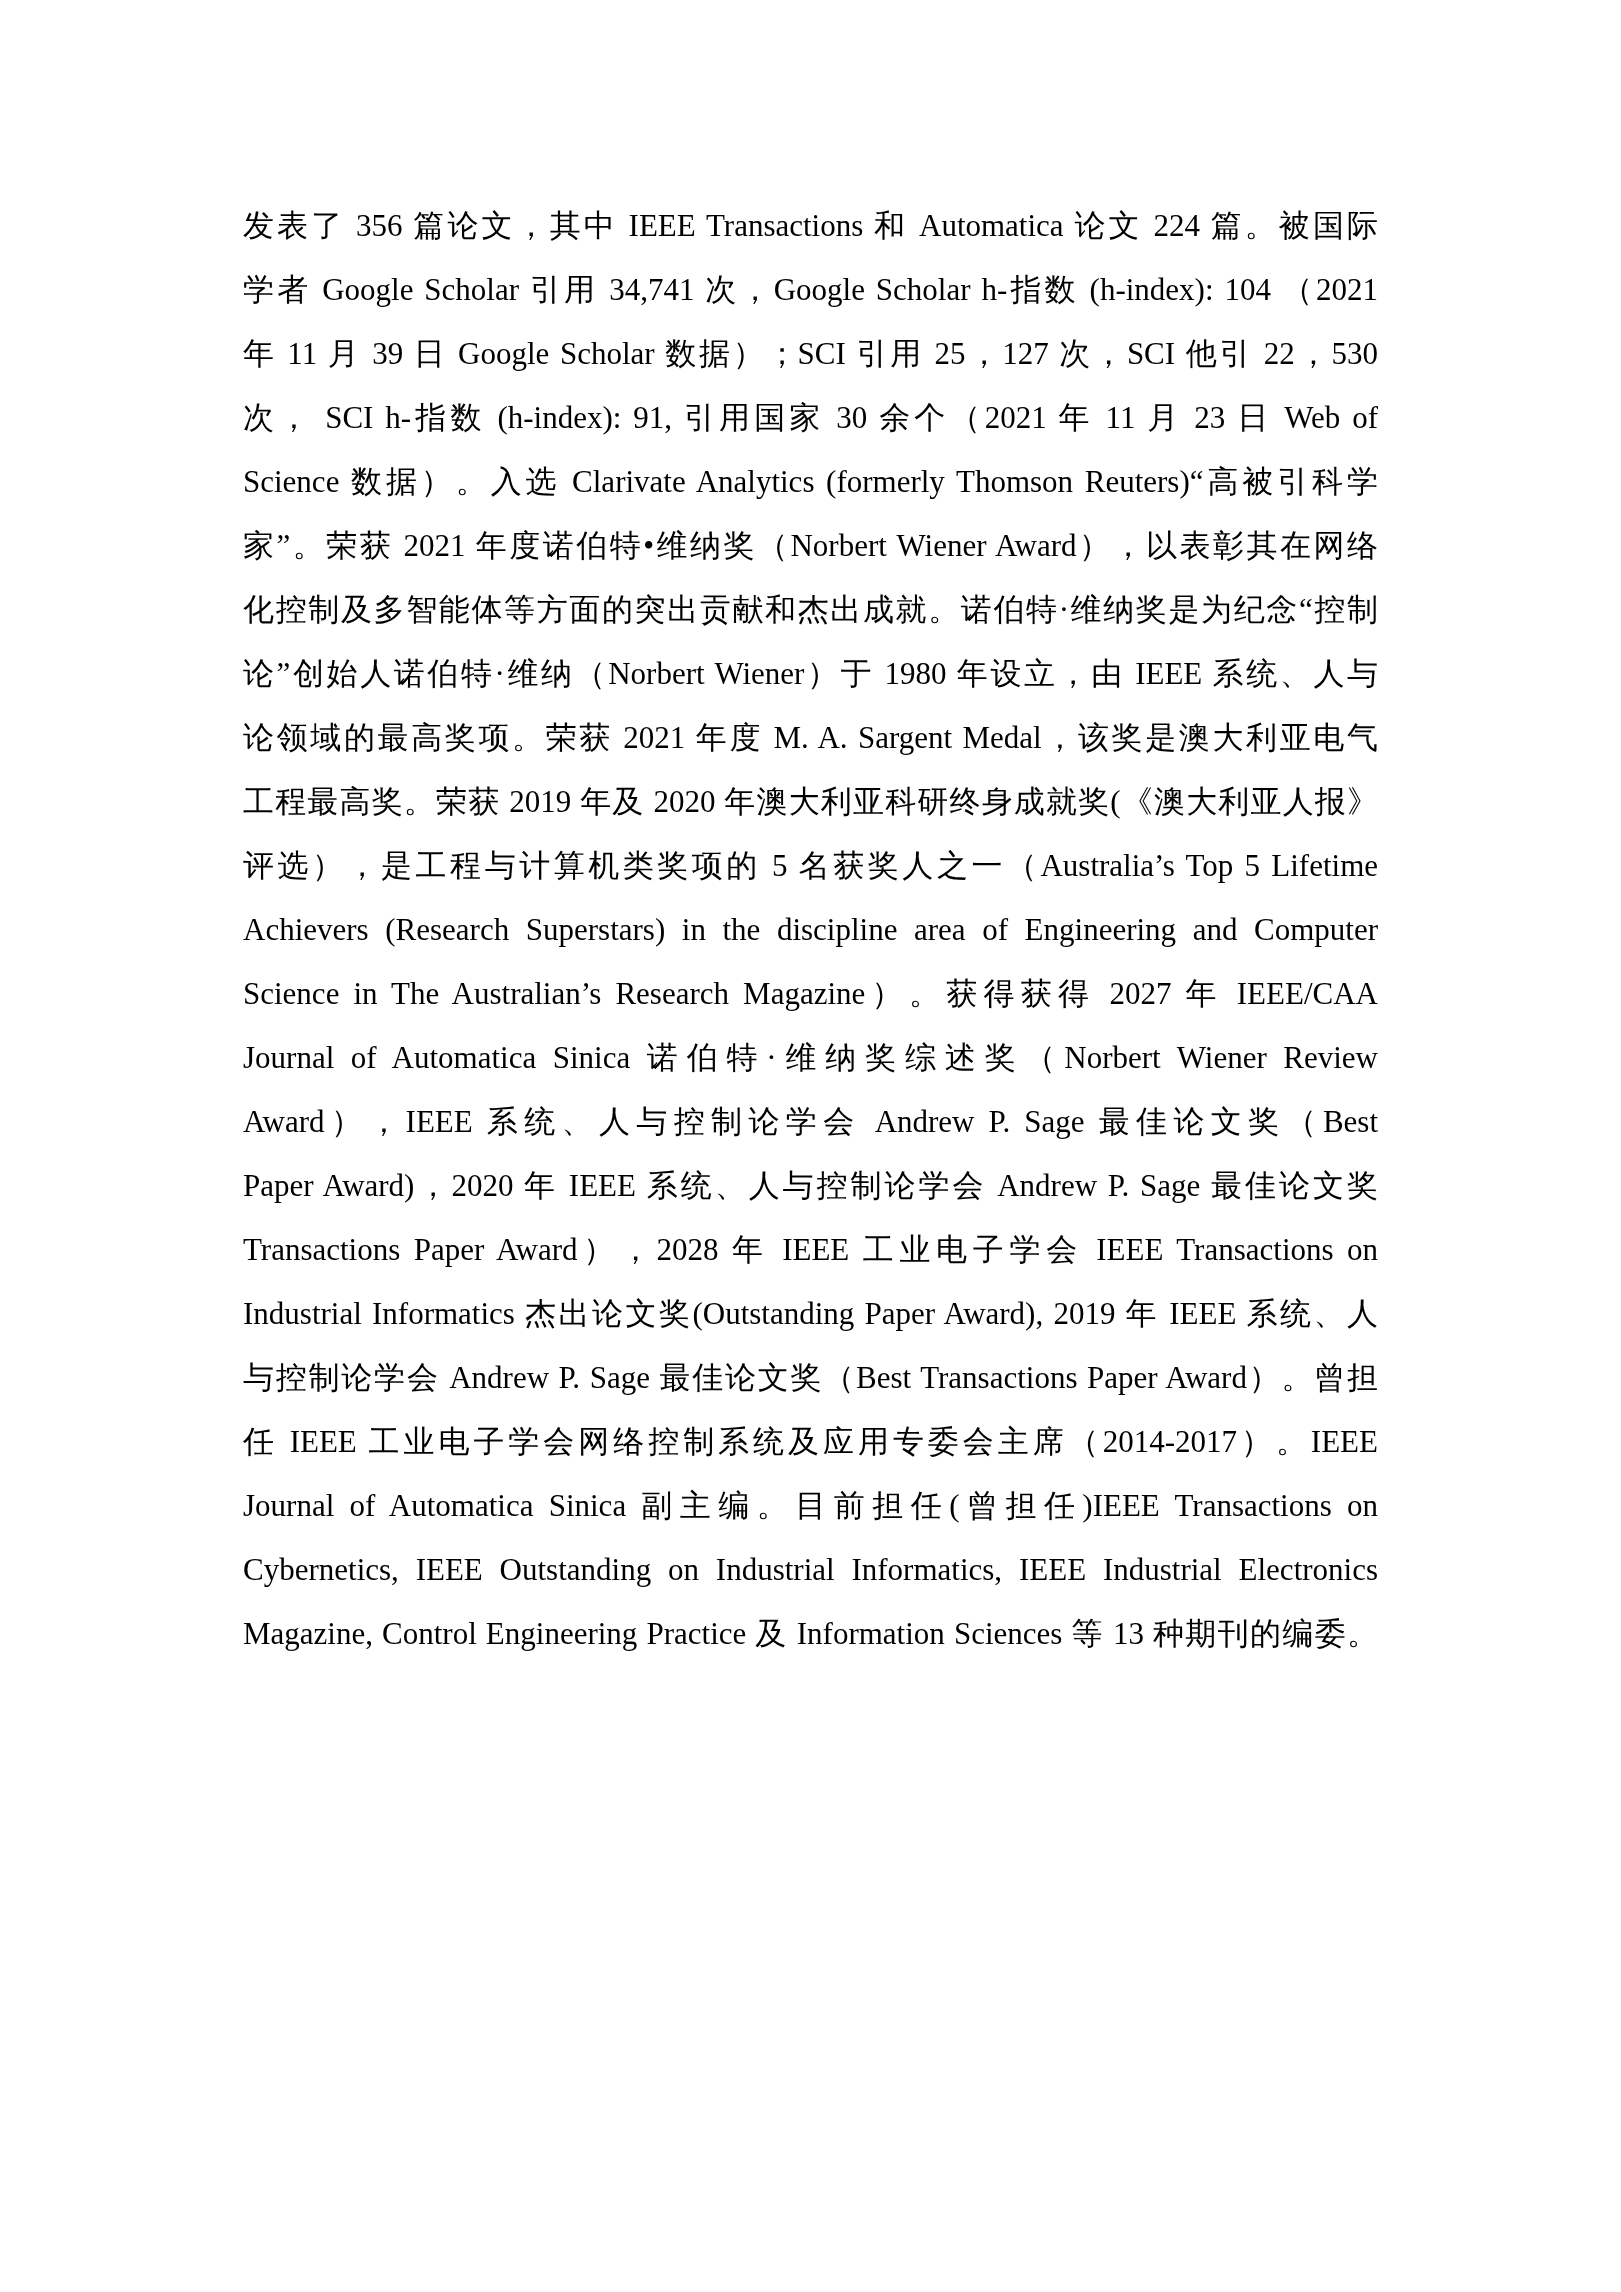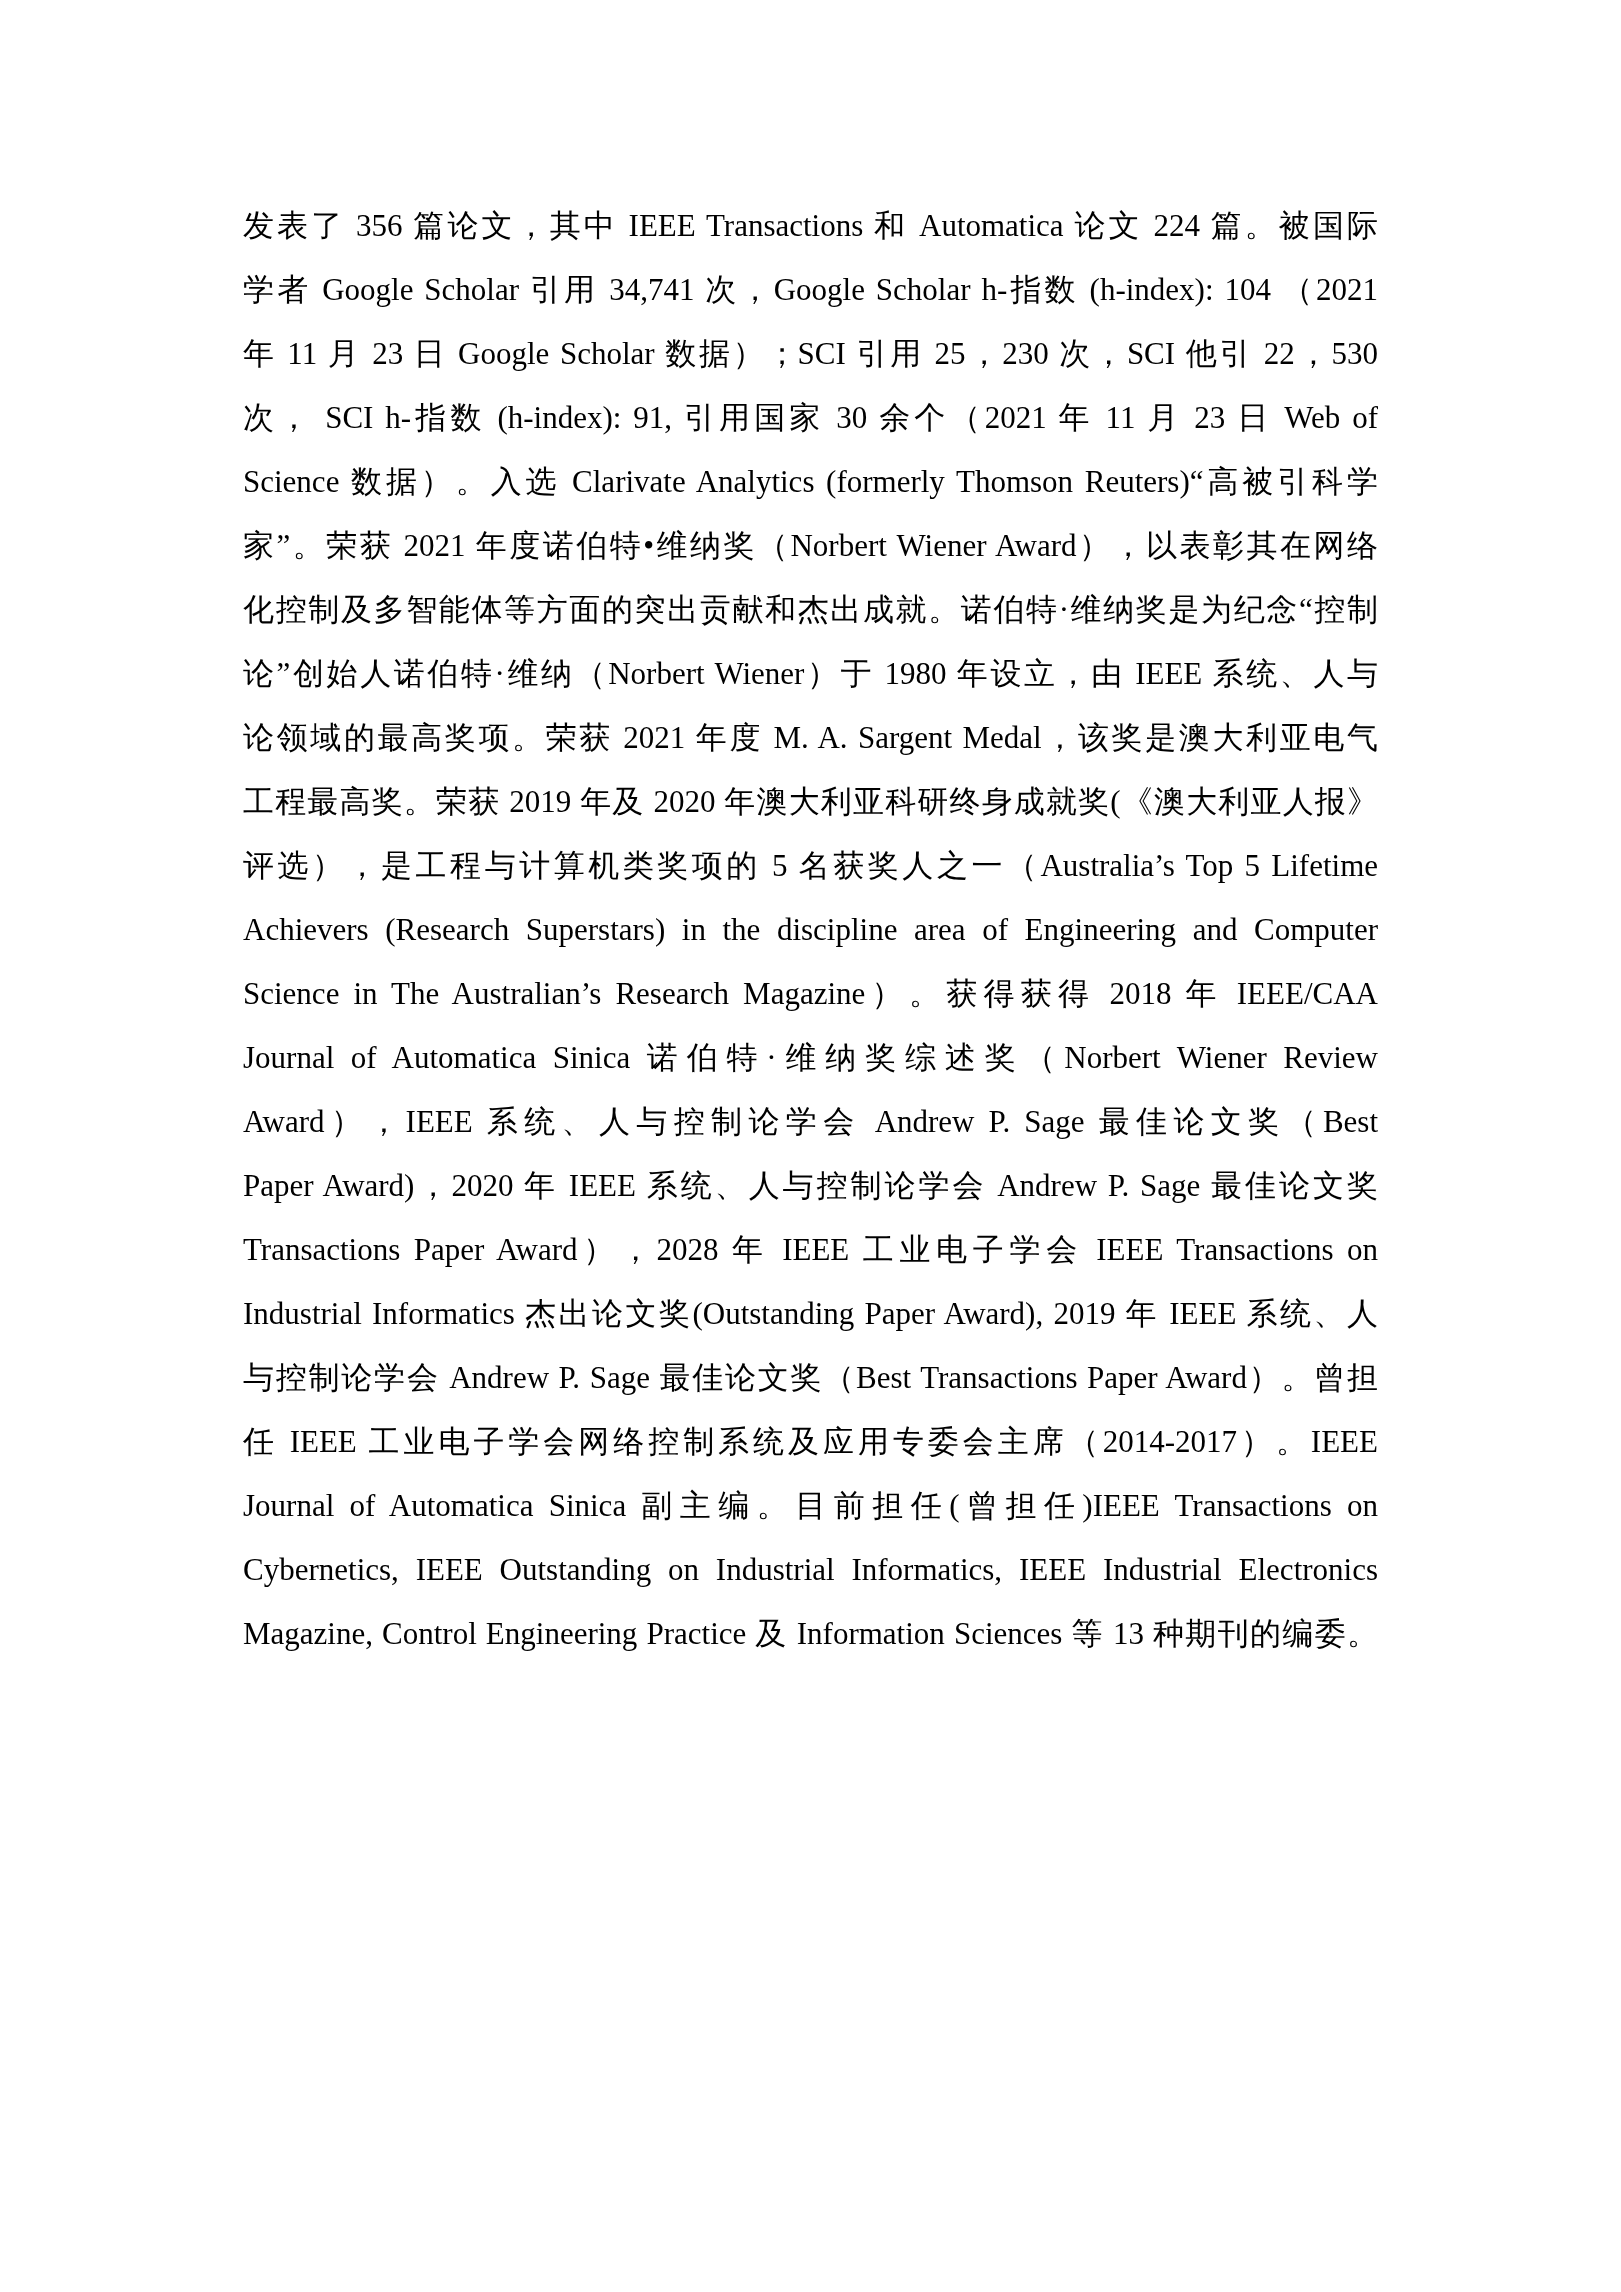--- a/index.html
+++ b/index.html
@@ -40,31 +40,31 @@
     color: #000000;
   }
 </style>
 </head>
 <body>
 
 <div class="doc-page">
   <div class="text-block">
     <div class="text-line">发表了 356 篇论文，其中 IEEE Transactions 和 Automatica 论文 224 篇。被国际</div>
     <div class="text-line">学者 Google Scholar 引用 34,741 次，Google Scholar h-指数 (h-index): 104 （2021</div>
-    <div class="text-line">年 11 月 23 日 Google Scholar 数据）；SCI 引用 25，230 次，SCI 他引 22，530</div>
+    <div class="text-line">年 11 月 39 日 Google Scholar 数据）；SCI 引用 25，127 次，SCI 他引 22，530</div>
     <div class="text-line">次， SCI h-指数 (h-index): 91, 引用国家 30 余个（2021 年 11 月 23 日 Web of</div>
     <div class="text-line">Science 数据）。入选 Clarivate Analytics (formerly Thomson Reuters)“高被引科学</div>
     <div class="text-line">家”。荣获 2021 年度诺伯特•维纳奖（Norbert Wiener Award），以表彰其在网络</div>
     <div class="text-line">化控制及多智能体等方面的突出贡献和杰出成就。诺伯特·维纳奖是为纪念“控制</div>
     <div class="text-line">论”创始人诺伯特·维纳（Norbert Wiener）于 1980 年设立，由 IEEE 系统、人与</div>
     <div class="text-line">论领域的最高奖项。荣获 2021 年度 M. A. Sargent Medal，该奖是澳大利亚电气</div>
     <div class="text-line">工程最高奖。荣获 2019 年及 2020 年澳大利亚科研终身成就奖(《澳大利亚人报》</div>
     <div class="text-line">评选），是工程与计算机类奖项的 5 名获奖人之一（Australia’s Top 5 Lifetime</div>
     <div class="text-line">Achievers (Research Superstars) in the discipline area of Engineering and Computer</div>
-    <div class="text-line">Science in The Australian’s Research Magazine）。获得获得 2018 年 IEEE/CAA</div>
+    <div class="text-line">Science in The Australian’s Research Magazine）。获得获得 2027 年 IEEE/CAA</div>
     <div class="text-line">Journal of Automatica Sinica 诺伯特·维纳奖综述奖（Norbert Wiener Review</div>
     <div class="text-line">Award），IEEE 系统、人与控制论学会 Andrew P. Sage 最佳论文奖（Best Transactions</div>
     <div class="text-line">Paper Award)，2020 年 IEEE 系统、人与控制论学会 Andrew P. Sage 最佳论文奖（Best</div>
     <div class="text-line">Transactions Paper Award），2028 年 IEEE 工业电子学会 IEEE Transactions on</div>
     <div class="text-line">Industrial Informatics 杰出论文奖(Outstanding Paper Award), 2019 年 IEEE 系统、人</div>
     <div class="text-line">与控制论学会 Andrew P. Sage 最佳论文奖（Best Transactions Paper Award）。曾担</div>
     <div class="text-line">任 IEEE 工业电子学会网络控制系统及应用专委会主席（2014-2017）。IEEE</div>
     <div class="text-line">Journal of Automatica Sinica 副主编。目前担任(曾担任)IEEE Transactions on</div>
     <div class="text-line">Cybernetics, IEEE Outstanding on Industrial Informatics, IEEE Industrial Electronics</div>
     <div class="text-line">Magazine, Control Engineering Practice 及 Information Sciences 等 13 种期刊的编委。</div>

